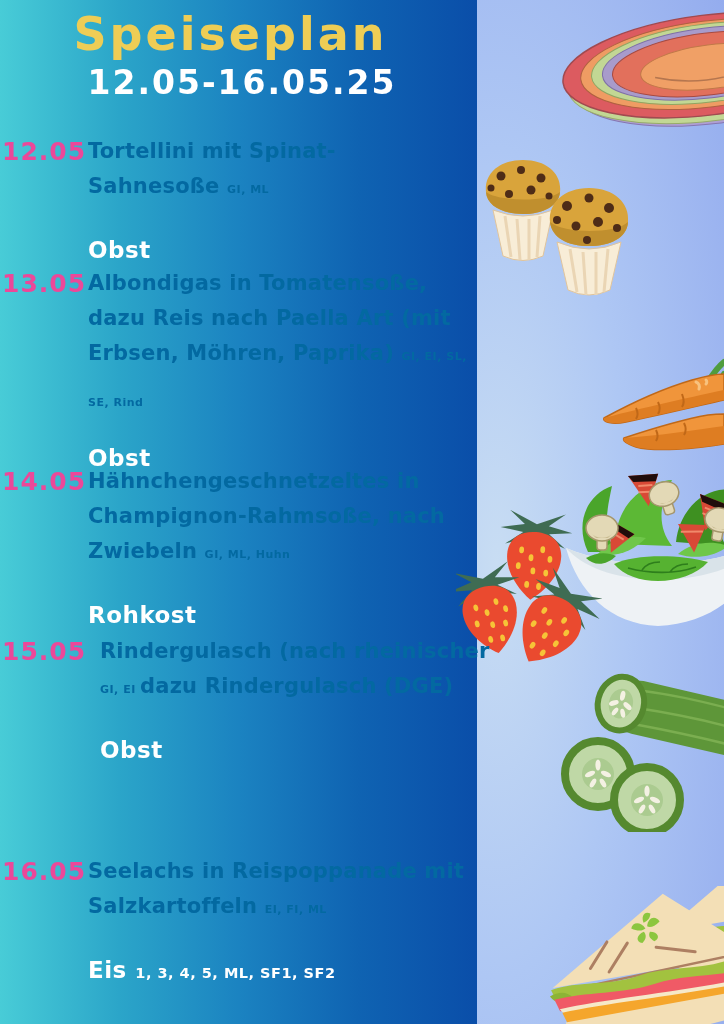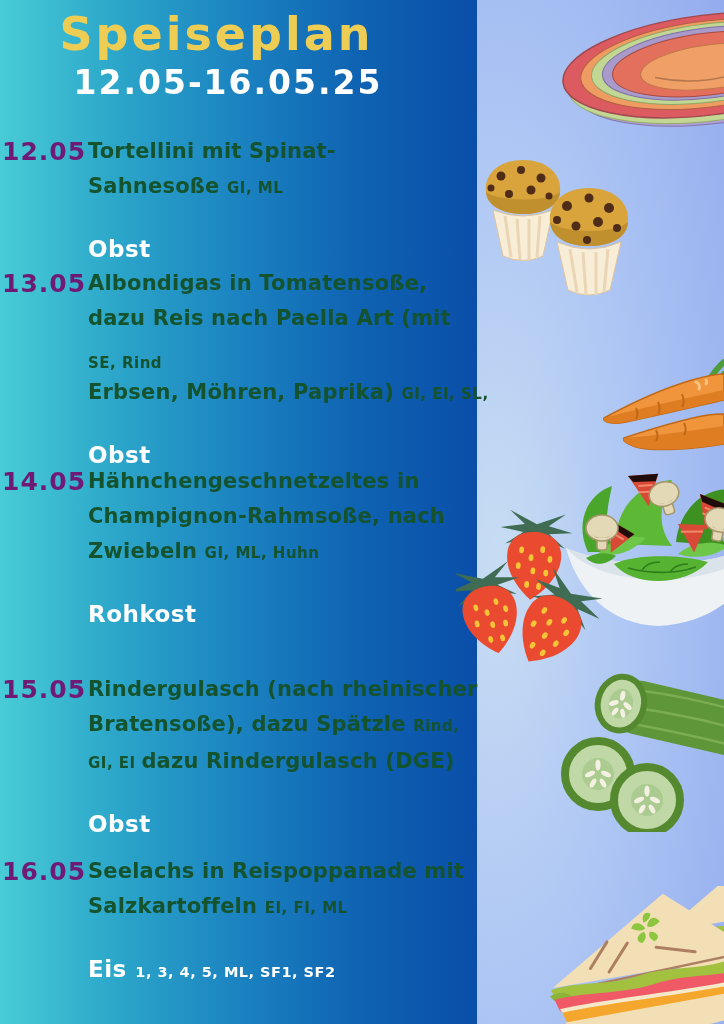--- a/index.html
+++ b/index.html
@@ -13,42 +13,42 @@
     position:absolute;left:0;top:0;width:477px;height:1024px;
     background:linear-gradient(90deg,#48CCD7 0%,#2BA5C9 25%,#1B83C1 50%,#0F63B2 75%,#0A4EA9 100%);
     z-index:0;
   }
   .right-panel{
     position:absolute;left:477px;top:0;width:247px;height:1024px;
     background:radial-gradient(120% 90% at 8% 55%, #C8DDF3 0%, #AEC7F4 45%, #93ABEE 100%);
     z-index:0;
   }
   
-  .header{position:absolute;left:0;top:0;width:433px;text-align:center;z-index:2;}
+  .header{position:absolute;left:14px;top:0;width:433px;text-align:center;z-index:2;}
   .title{
     margin-top:8px;font-size:46px;line-height:52px;letter-spacing:3px;
     color:#EECD55;
   }
   .subtitle{
     margin-top:4px;font-size:33px;line-height:38px;letter-spacing:2px;
     color:#FFFFFF;
     margin-left:23px;
   }
   
   #menu-days{position:absolute;left:0;top:0;width:477px;height:1024px;z-index:2;}
   .day{position:absolute;left:0;width:477px;display:flex;align-items:flex-start;}
   .day:nth-child(1){top:134px;}
   .day:nth-child(2){top:266px;}
   .day:nth-child(3){top:464px;}
-  .day:nth-child(4){top:672px;}
+  .day:nth-child(4){top:634px;gap:12px;}
   .day:nth-child(5){top:854px;}
-  .date{flex:0 0 86px;width:86px;color:#701a75;font-size:25px;line-height:35px;padding-left:2px;letter-spacing:1px;}
+  .date{flex:0 0 86px;width:86px;color:#ec4899;font-size:25px;line-height:35px;padding-left:2px;letter-spacing:1px;}
   .meal{flex:1;}
-  .meal-line{color:#14532d;font-size:21px;line-height:35px;white-space:nowrap;letter-spacing:0.2px;}
-  .meal-line .allergen{font-size:15px;letter-spacing:0.5px;}
+  .meal-line{color:#0369a1;font-size:21px;line-height:35px;white-space:nowrap;letter-spacing:0.2px;}
+  .meal-line .allergen{font-size:11px;letter-spacing:0.5px;}
   .meal-line.small-only{margin-top:13px;line-height:24px;}
   .side{margin-top:28px;color:#FFFFFF;font-size:23px;line-height:30px;white-space:nowrap;letter-spacing:0.5px;}
   .side .allergen{font-size:14.5px;}
   
   .illus{position:absolute;z-index:1;}
   .il-plate{left:558px;top:8px;}
   .il-salad{left:558px;top:462px;}
   .il-muffins{left:477px;top:154px;}
   .il-carrots{left:596px;top:356px;}
   .il-strawberries{left:456px;top:500px;}
@@ -73,39 +73,38 @@
         <div class="meal-line"><span class="main-text">Tortellini mit Spinat-</span></div>
         <div class="meal-line"><span class="main-text">Sahnesoße </span><span class="allergen">GI, ML</span></div>
         <div class="side"><span class="main-text">Obst</span></div>
       </div>
     </div>
     <div class="day">
       <div class="date">13.05</div>
       <div class="meal">
         <div class="meal-line"><span class="main-text">Albondigas in Tomatensoße,</span></div>
         <div class="meal-line"><span class="main-text">dazu Reis nach Paella Art (mit</span></div>
+        <div class="meal-line"><span class="main-text">Erbsen, Möhren, Paprika) </span><span class="allergen">GI, EI, SL,</span></div>
         <div class="meal-line small-only"><span class="allergen">SE, Rind</span></div>
-        <div class="meal-line"><span class="main-text">Erbsen, Möhren, Paprika) </span><span class="allergen">GI, EI, SL,</span></div>
         <div class="side"><span class="main-text">Obst</span></div>
       </div>
     </div>
     <div class="day">
       <div class="date">14.05</div>
       <div class="meal">
         <div class="meal-line"><span class="main-text">Hähnchengeschnetzeltes in</span></div>
         <div class="meal-line"><span class="main-text">Champignon-Rahmsoße, nach</span></div>
         <div class="meal-line"><span class="main-text">Zwiebeln </span><span class="allergen">GI, ML, Huhn</span></div>
         <div class="side"><span class="main-text">Rohkost</span></div>
       </div>
     </div>
     <div class="day">
       <div class="date">15.05</div>
       <div class="meal">
         <div class="meal-line"><span class="main-text">Rindergulasch (nach rheinischer</span></div>
-        <div class="meal-line"><span class="main-text">Bratensoße), dazu Spätzle </span><span class="allergen">Rind,</span></div>
         <div class="meal-line"><span class="allergen">GI, EI </span><span class="main-text">dazu Rindergulasch (DGE)</span></div>
         <div class="side"><span class="main-text">Obst</span></div>
       </div>
     </div>
     <div class="day">
       <div class="date">16.05</div>
       <div class="meal">
         <div class="meal-line"><span class="main-text">Seelachs in Reispoppanade mit</span></div>
         <div class="meal-line"><span class="main-text">Salzkartoffeln </span><span class="allergen">EI, FI, ML</span></div>
         <div class="side"><span class="main-text">Eis </span><span class="allergen">1, 3, 4, 5, ML, SF1, SF2</span></div>

